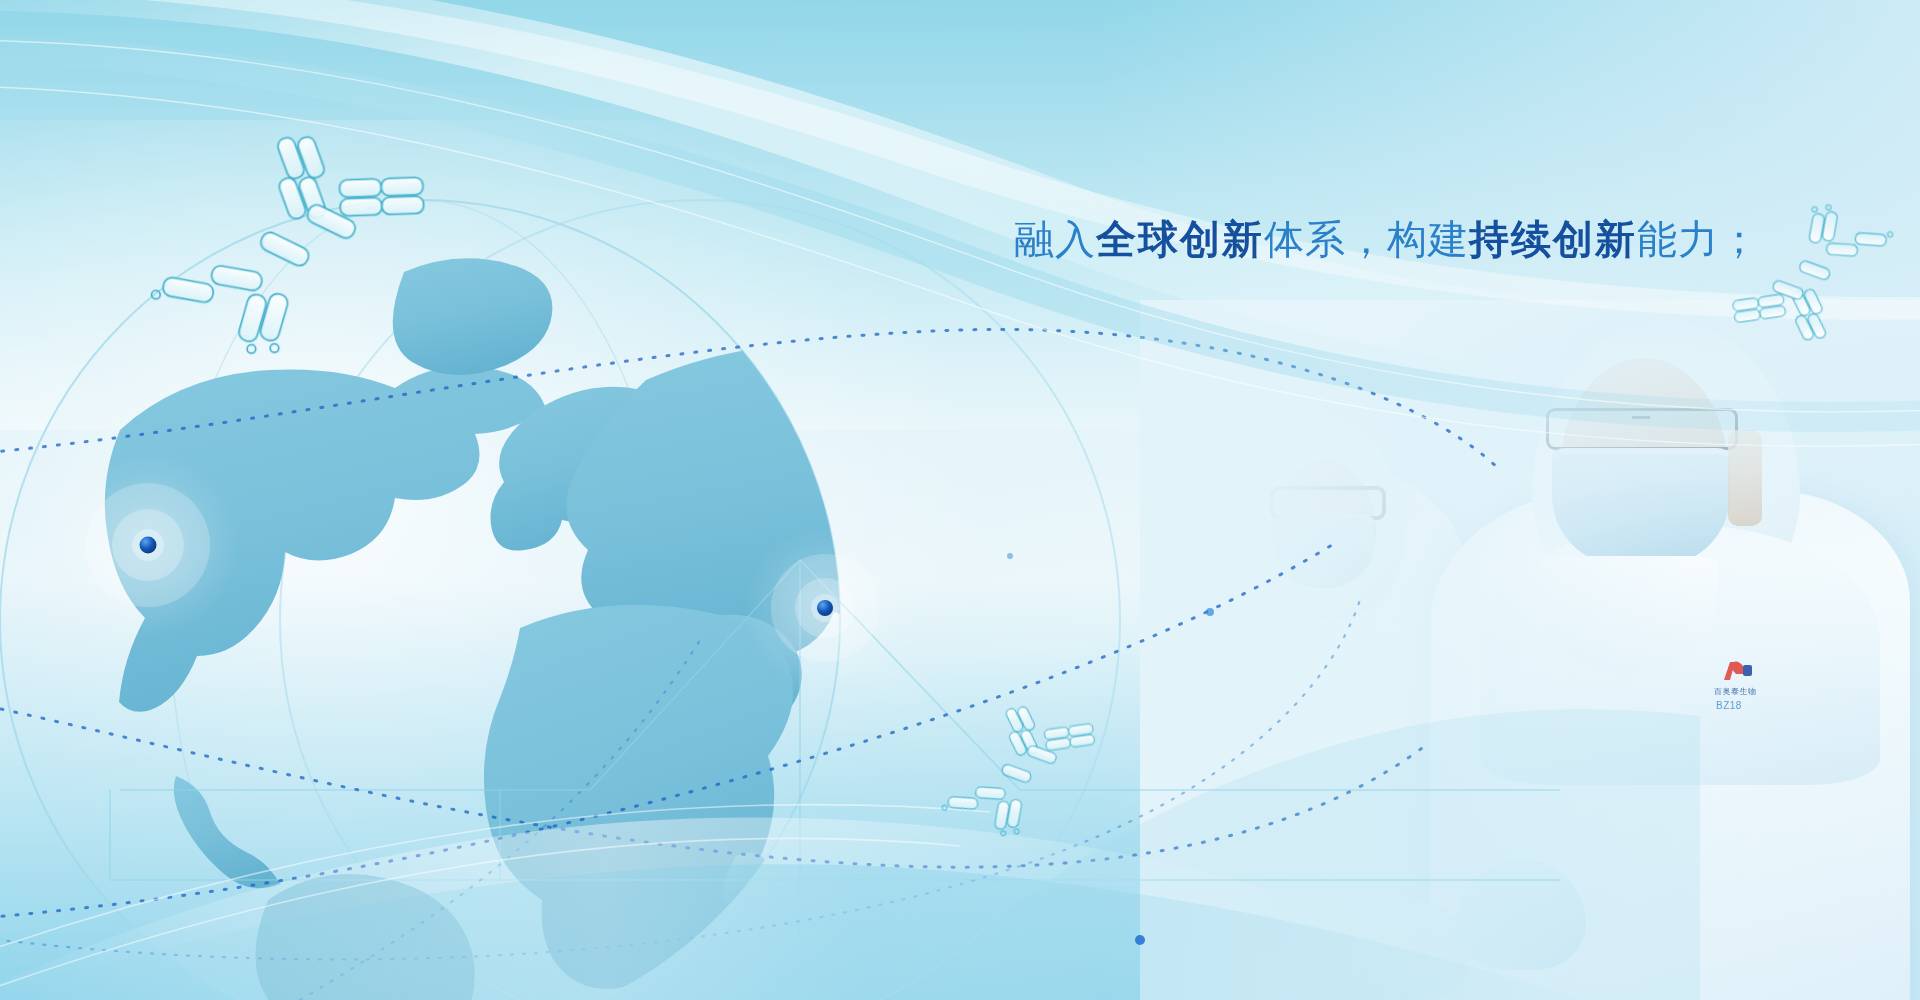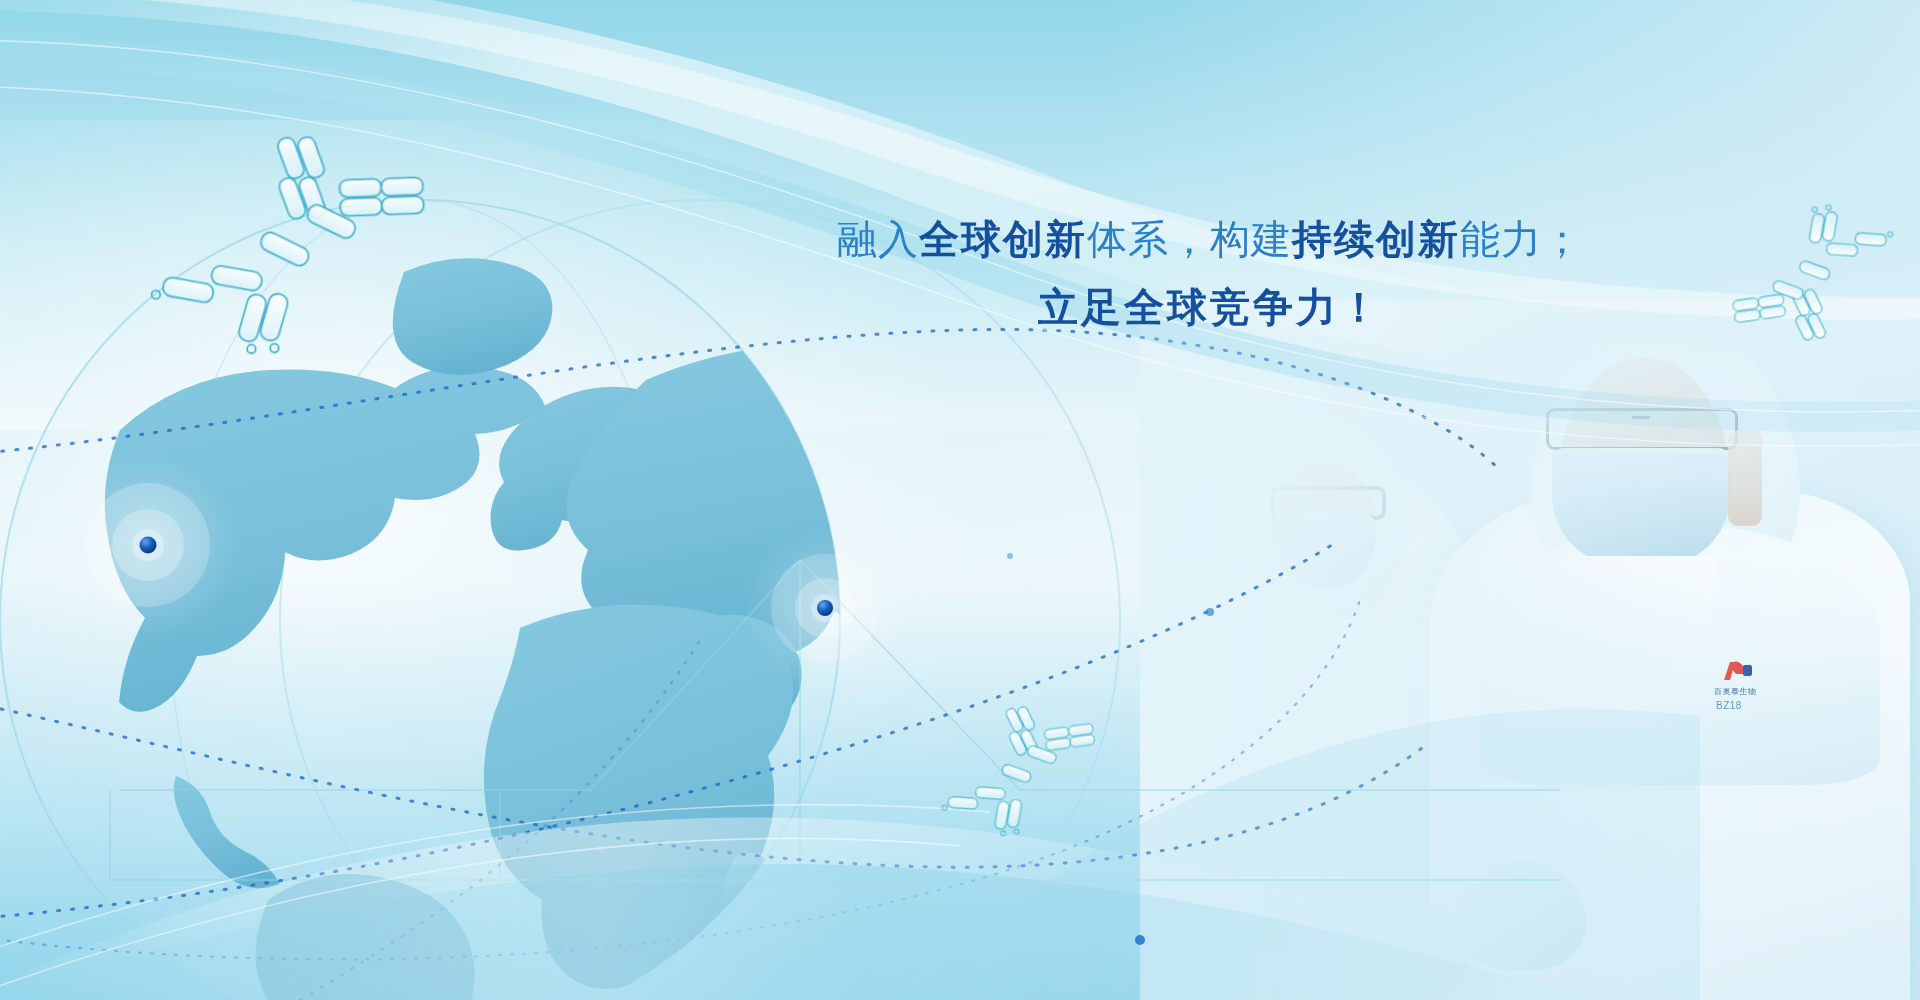--- a/index.html
+++ b/index.html
@@ -128,21 +128,21 @@
     text-align: center;
     line-height: 1.55;
     font-family: "Liberation Sans", "DejaVu Sans", sans-serif;
   }
   .hl-line {
     font-size: 40px;
     color: #1e74c4;
     white-space: nowrap;
     letter-spacing: 1px;
   }
-  .hl-line.l1, .hl-line.l2 { text-align: center; }
+  .hl-line.l1, .hl-line.l2 { text-align: right; }
   .hl-line.l3 { text-align: center; font-weight: bold; color: #15509e; letter-spacing: 3px; margin-top: 6px;}
   .hl-strong {
     font-weight: bold;
     color: #15509e;
     letter-spacing: 2px;
   }
   .hl-normal { color: #2a80c9; }
 </style>
 </head>
 <body>
@@ -378,18 +378,15 @@
 
     <use href="#antibody-shape" x="0" y="0" transform="translate(330,205) scale(0.72) rotate(-2)" opacity=".95"></use>
     <use href="#antibody-shape" x="0" y="0" transform="translate(1790,300) scale(0.44) rotate(172)" opacity=".95"></use>
     <use href="#antibody-shape" x="0" y="0" transform="translate(1040,745) scale(0.42) rotate(-8)" opacity=".95"></use>
   </svg>
 
   <div class="headline">
     <div class="hl-line l1">
       <span class="hl-normal">融入</span><span class="hl-strong">全球创新</span><span class="hl-normal">体系，构建</span><span class="hl-strong">持续创新</span><span class="hl-normal">能力；</span>
     </div>
-    <div class="hl-line l3">
-      <span>立足全球竞争力！</span>
-    </div>
   </div>
 
 </div>
 
 </body></html>

